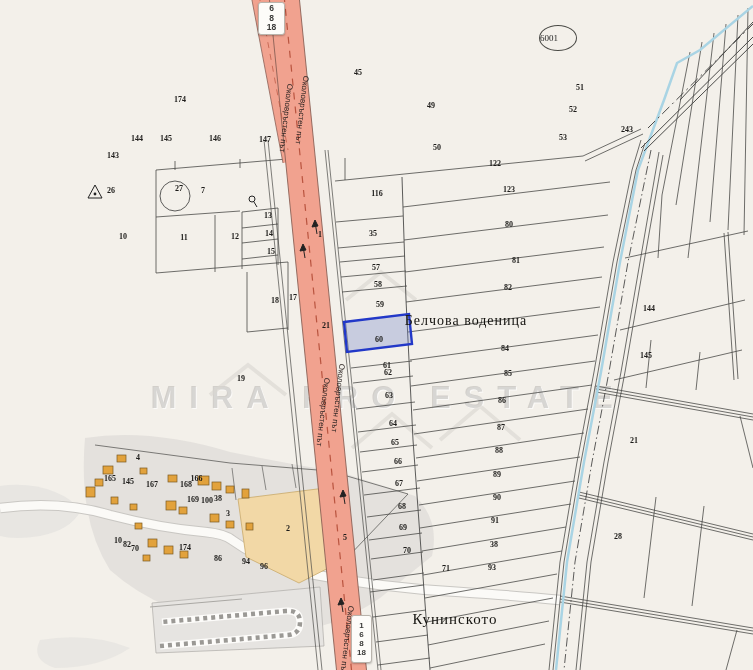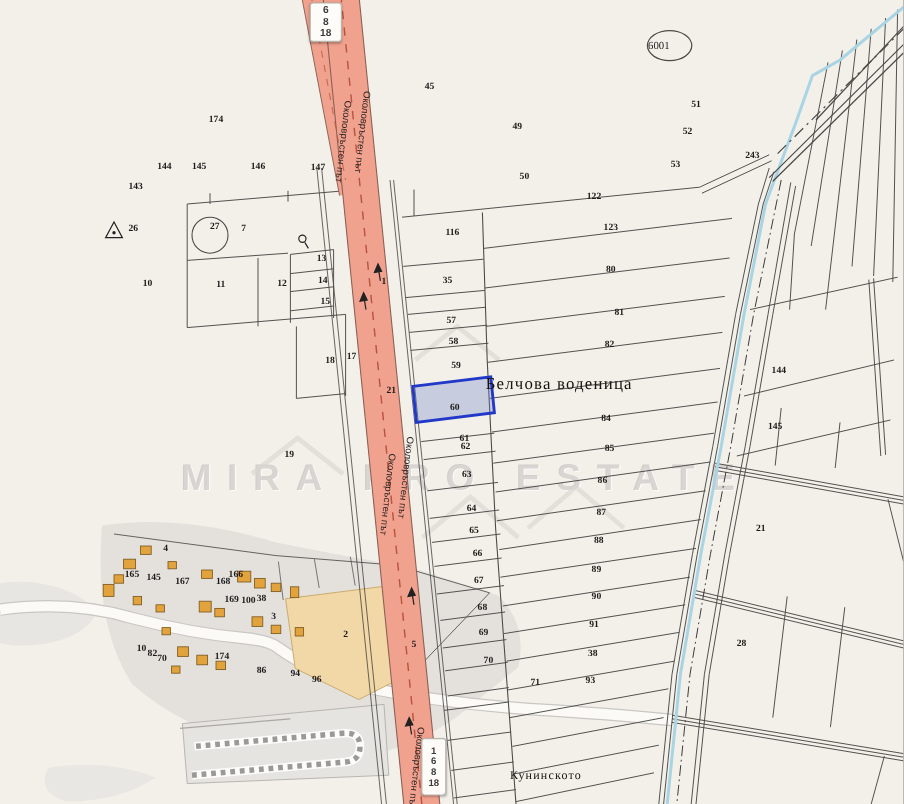--- a/index.html
+++ b/index.html
@@ -330,21 +330,21 @@
       <span class="plabel" style="left: 118px; top: 540px;">10</span>
       <span class="plabel" style="left: 127px; top: 544px;">82</span>
       <span class="plabel" style="left: 135px; top: 548px;">70</span>
       <span class="plabel" style="left: 185px; top: 547px;">174</span>
       <span class="plabel" style="left: 218px; top: 558px;">86</span>
       <span class="plabel" style="left: 246px; top: 561px;">94</span>
       <span class="plabel" style="left: 264px; top: 566px;">96</span>
       <span class="plabel" style="left: 320px; top: 234px;">1</span>
       <span class="plabel" style="left: 345px; top: 537px;">5</span>
       <span class="place" style="left: 466px; top: 321px; font-size: 14px;">Белчова воденица</span>
-      <span class="place" style="left: 455px; top: 647px; font-size: 10px;">Кунинското</span>
+      <span class="place" style="left: 455px; top: 619px; font-size: 15px;">Кунинското</span>
       <span class="rlabel" style="left: 286px; top: 118px;">Околовръстен път</span>
       <span class="rlabel" style="left: 302px; top: 110px;">Околовръстен път</span>
       <span class="rlabel" style="left: 323px; top: 412px;">Околовръстен път</span>
       <span class="rlabel" style="left: 338px; top: 398px;">Околовръстен път</span>
       <span class="rlabel" style="left: 347px; top: 640px;">Околовръстен път</span>
     </div>
 
   <div class="badge" id="badge-top">
       <div>6</div>
       <div>8</div>

